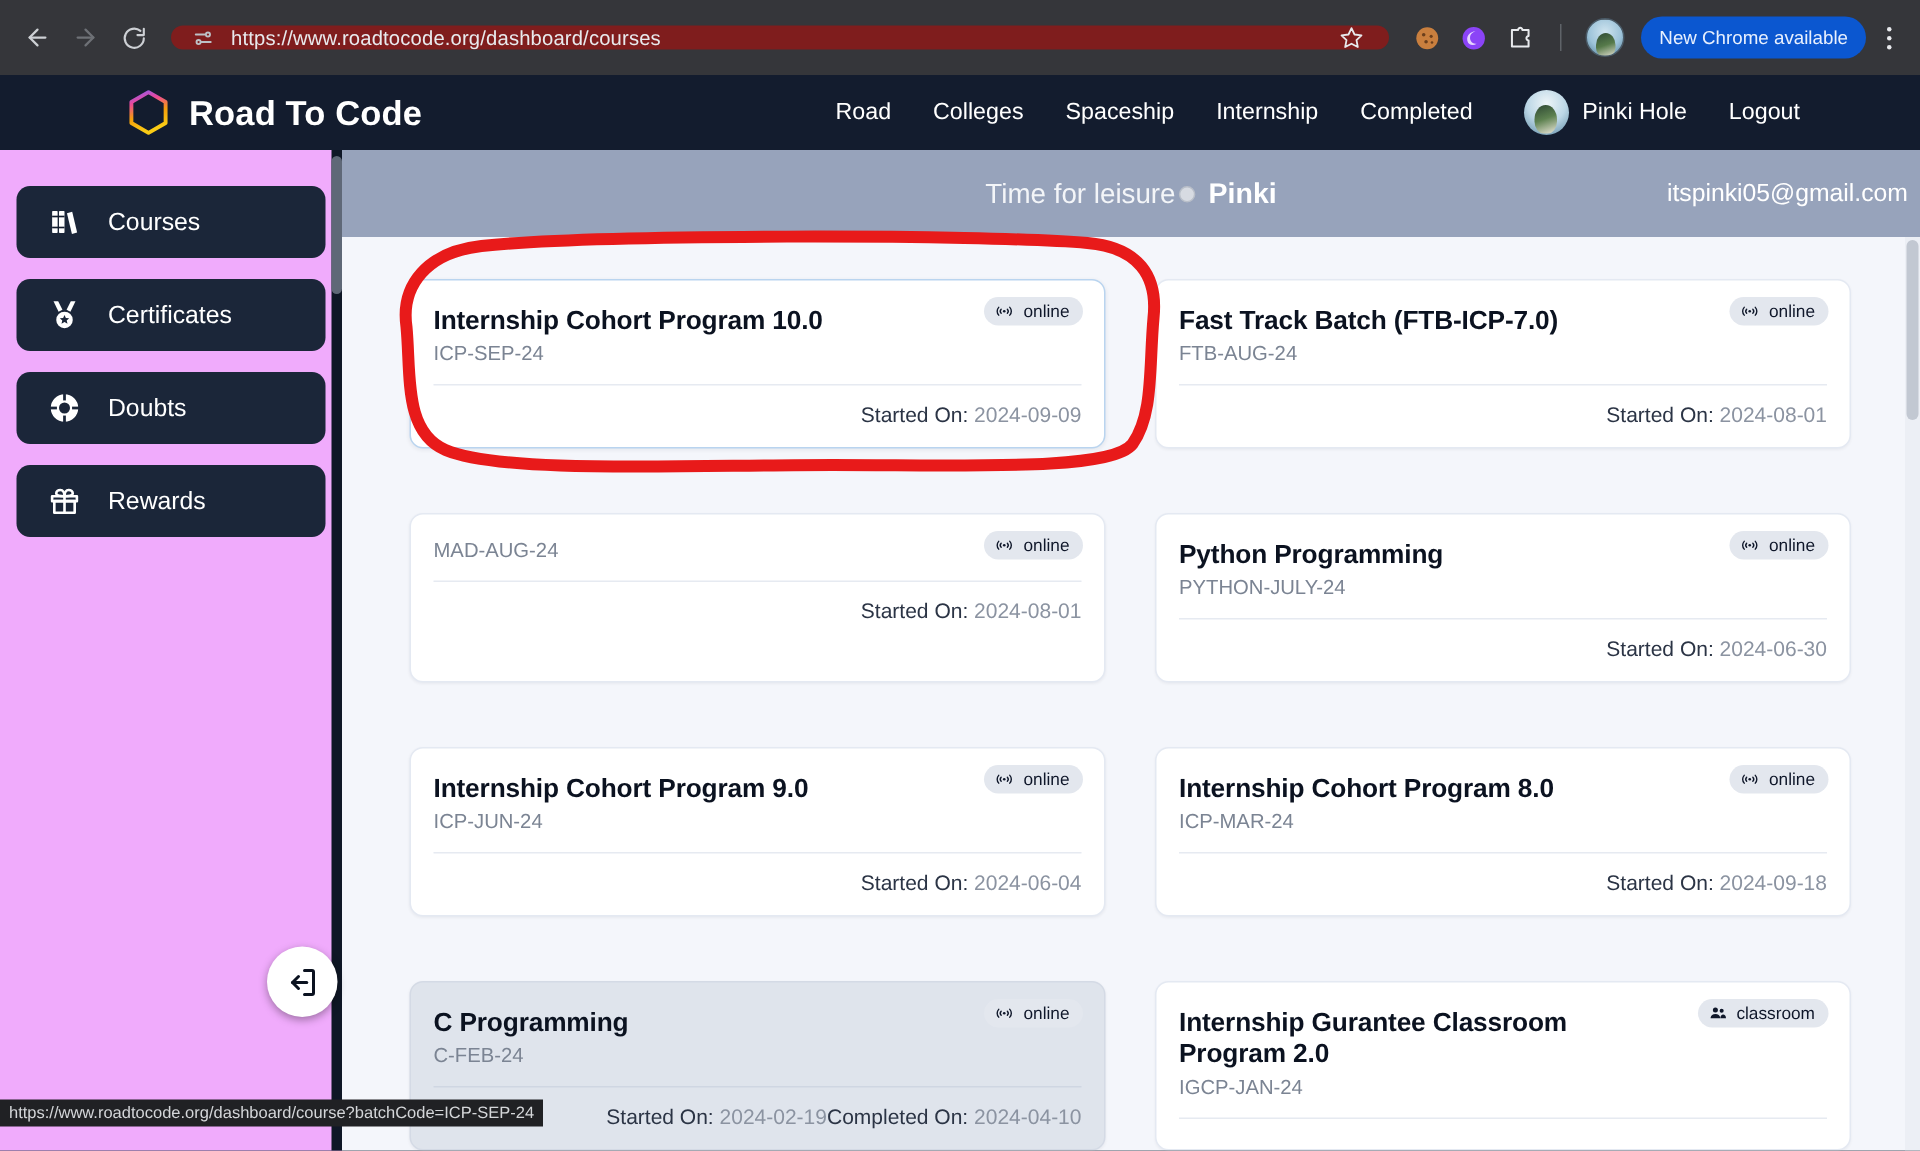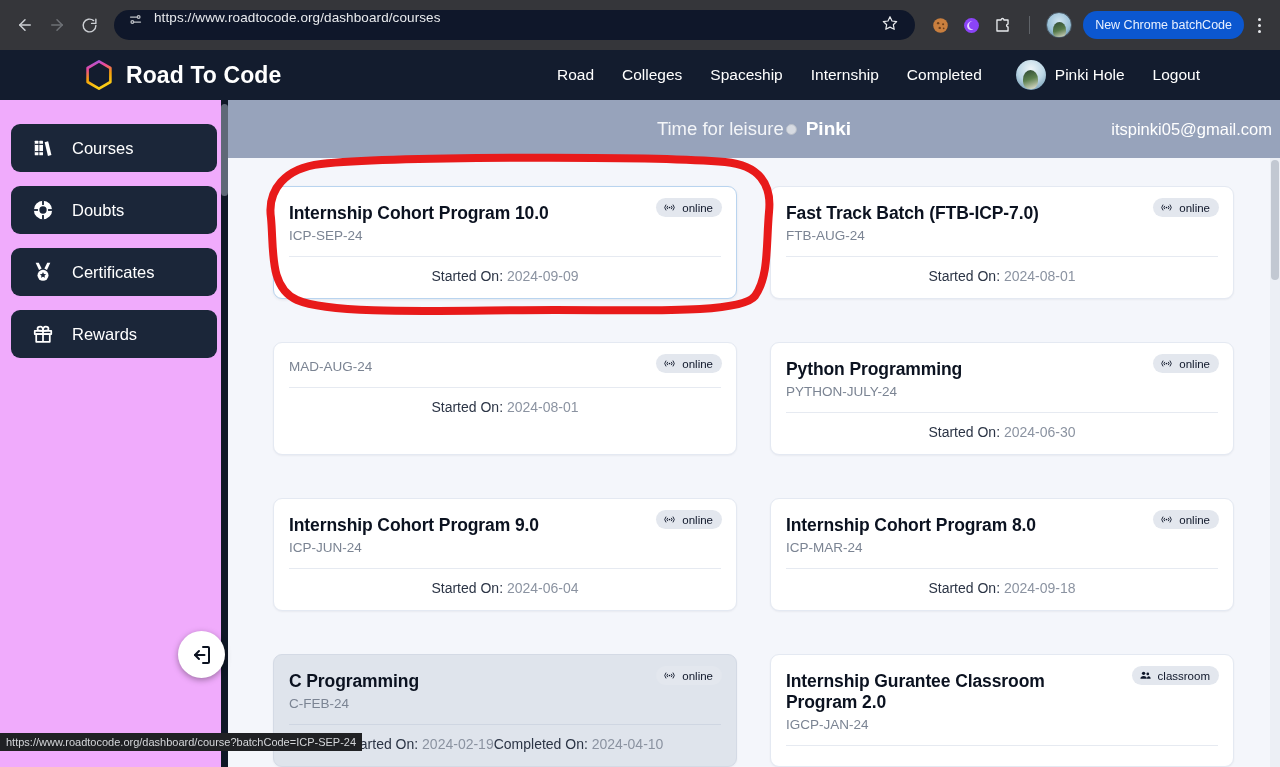--- a/index.html
+++ b/index.html
@@ -25,24 +25,24 @@
     display: flex; align-items: center; justify-content: center;
     border-radius: 50%;
     color: #cdd0d4;
     flex: 0 0 auto;
   }
   .nav-btn.disabled { color: #6e7176; }
   .nav-btn svg { display: block; }
 
   .omnibox {
     flex: 1 1 auto;
-    height: 30px;
-    background: #0f172a;
+    height: 16px;
+    background: #7f1d1d;
     border-radius: 16px;
-    display: flex; 
+    display: flex; align-items: center;
     padding: 0 12px;
     margin-left: 8px; margin-right: 4px;
     min-width: 0;
   }
   .omni-icon {
     width: 18px; height: 18px;
     margin-right: 10px;
     display: flex; align-items: center; justify-content: center;
     color: #bdc1c6;
     flex: 0 0 auto;
@@ -218,21 +218,21 @@
 
   .card-title {
     font-size: 17.5px; font-weight: bold; color: #0b1220;
     margin-bottom: 4px; padding-right: 110px;
     letter-spacing: -0.1px;
   }
   .card-code { font-size: 13.5px; color: #7b8493; }
   .card-divider { height: 1px; background: #e6eaf1; margin: 13px 0 0 0; }
   .completed .card-divider { background: #cfd6e2; }
   .card-footer {
-    display: flex; align-items: center; justify-content: center;
+    display: flex; align-items: center; justify-content: flex-end;
     padding-top: 11px;
   }
   .meta { font-size: 14px; color: #2b3445; white-space: nowrap; }
   .meta .meta-val { color: #8b93a1; }
 
   
   .content-scrollbar {
     position: absolute; right: 0; top: 58px;
     width: 10px; height: 609px;
     background: #eceff5;
@@ -331,21 +331,21 @@
     </span>
     <span class="ext-icon">
       <svg width="19" height="19" viewBox="0 0 24 24" fill="none" stroke="#e8eaed" stroke-width="1.7" stroke-linejoin="round">
           <path d="M5 5h5.2a1.8 1.8 0 1 1 3.6 0H19v5.2a1.8 1.8 0 1 0 0 3.6V19H5z"></path>
         </svg>
     </span>
     <span class="chrome-sep"></span>
     <span class="avatar-chrome"></span>
   </div>
 
-  <div class="chrome-update">New Chrome batchCode</div>
+  <div class="chrome-update">New Chrome available</div>
   <div class="kebab">
       <i></i>
       <i></i>
       <i></i>
     </div>
 </div>
 
 <div class="site-header">
   <div class="brand">
     <span class="brand-logo">
@@ -387,39 +387,39 @@
           <path d="M13.8 5.6 17.6 4.5 21.2 19.6 17.4 20.7z"></path>
           <rect x="3" y="7.4" width="9" height="1.2" fill="#131c2e"></rect>
           <rect x="3" y="15.4" width="9" height="1.2" fill="#131c2e"></rect>
         </svg>
     </span>
     <span class="side-label">Courses</span>
   </div>
   <div class="side-item">
     <span class="side-icon">
       <svg width="22" height="22" viewBox="0 0 24 24" fill="currentColor">
+          <path d="M4 2h3.4l3.1 6.2-2.8 1.5z"></path>
+          <path d="M20 2h-3.4l-3.1 6.2 2.8 1.5z"></path>
+          <circle cx="12" cy="15.6" r="6"></circle>
+          <polygon points="12,12 13,14.2 15.4,14.4 13.6,16 14.2,18.4 12,17.1 9.8,18.4 10.4,16 8.6,14.4 11,14.2" fill="#1b2639"></polygon>
+        </svg>
+    </span>
+    <span class="side-label">Certificates</span>
+  </div>
+  <div class="side-item">
+    <span class="side-icon">
+      <svg width="22" height="22" viewBox="0 0 24 24" fill="currentColor">
           <path d="M12 2a10 10 0 1 0 0 20 10 10 0 0 0 0-20zm0 6a4 4 0 1 1 0 8 4 4 0 0 1 0-8z"></path>
           <rect x="11" y="1.5" width="2" height="5" fill="#1b2639"></rect>
           <rect x="11" y="17.5" width="2" height="5" fill="#1b2639"></rect>
           <rect x="1.5" y="11" width="5" height="2" fill="#1b2639"></rect>
           <rect x="17.5" y="11" width="5" height="2" fill="#1b2639"></rect>
         </svg>
     </span>
     <span class="side-label">Doubts</span>
-  </div>
-  <div class="side-item">
-    <span class="side-icon">
-      <svg width="22" height="22" viewBox="0 0 24 24" fill="currentColor">
-          <path d="M4 2h3.4l3.1 6.2-2.8 1.5z"></path>
-          <path d="M20 2h-3.4l-3.1 6.2 2.8 1.5z"></path>
-          <circle cx="12" cy="15.6" r="6"></circle>
-          <polygon points="12,12 13,14.2 15.4,14.4 13.6,16 14.2,18.4 12,17.1 9.8,18.4 10.4,16 8.6,14.4 11,14.2" fill="#1b2639"></polygon>
-        </svg>
-    </span>
-    <span class="side-label">Certificates</span>
   </div>
   <div class="side-item">
     <span class="side-icon">
       <svg width="22" height="22" viewBox="0 0 24 24" fill="none" stroke="currentColor" stroke-width="1.9" stroke-linejoin="round">
           <rect x="3" y="8.5" width="18" height="3.6"></rect>
           <rect x="4.6" y="12.1" width="14.8" height="8.4"></rect>
           <line x1="12" y1="8.5" x2="12" y2="20.5"></line>
           <path d="M12 8.5C12 6 10.8 4 9 4S6 5.2 6 6.6 7.6 8.5 12 8.5z"></path>
           <path d="M12 8.5C12 6 13.2 4 15 4s3 1.2 3 2.6-1.6 1.9-6 1.9z"></path>
         </svg>

